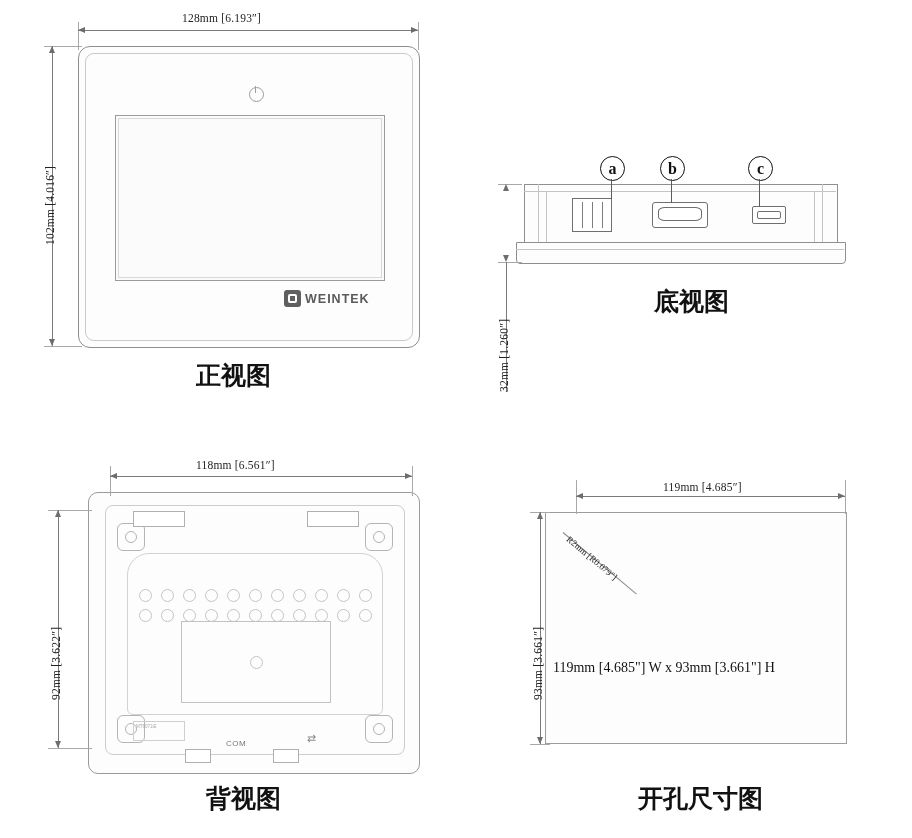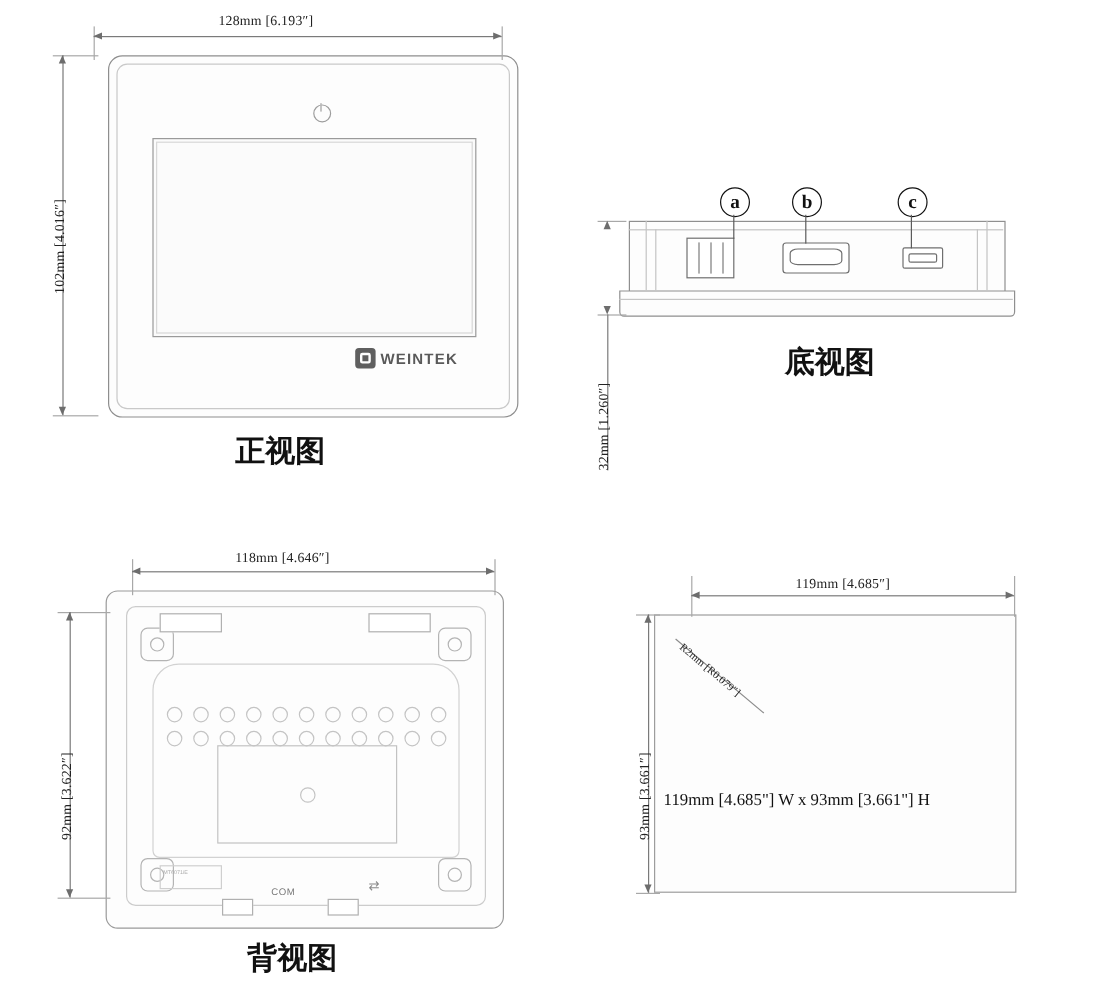--- a/index.html
+++ b/index.html
@@ -286,21 +286,21 @@
     white-space: nowrap;
     transform-origin: left top;
     transform: rotate(40deg);
   }
 </style>
 </head>
 <body>
 
 <div id="sheet">
 
-  <div class="view" style="left:90px; top:46px; width:345px; height:305px;text-align:right;">
+  <div class="view" style="left:78px; top:46px; width:345px; height:305px;text-align:right;">
     <div class="fv-outer">
       <div class="fv-inner"></div>
       <div class="fv-screen"></div>
       <div class="fv-screen2"></div>
       <div class="fv-power"></div>
       <div class="fv-logo">
         <span class="mark"></span>
         <span class="word">WEINTEK</span>
       </div>
     </div>
@@ -409,21 +409,21 @@
 
       <div class="bkv-sticker">MT6071iE</div>
     </div>
   </div>
 
   <div class="extv" style="left:110px; top:466px; height:30px;"></div>
   <div class="extv" style="left:412px; top:466px; height:30px;"></div>
   <div class="hline" style="left:110px; top:476px; width:302px;"></div>
   <div class="arrow-l" style="left:110px; top:473px;"></div>
   <div class="arrow-r" style="left:405px; top:473px;"></div>
-  <div class="dim-text" style="left:196px; top:459px;">118mm [4.646″]</div>
+  <div class="dim-text" style="left:196px; top:459px;">118mm [6.561″]</div>
 
   <div class="ext" style="left:48px; top:510px; width:44px;"></div>
   <div class="ext" style="left:48px; top:748px; width:44px;"></div>
   <div class="vline" style="left:58px; top:510px; height:238px;"></div>
   <div class="arrow-u" style="left:55px; top:510px;"></div>
   <div class="arrow-d" style="left:55px; top:741px;"></div>
   <div class="dim-text vert" style="left:50px; top:700px;">92mm [3.622″]</div>
 
   <div class="caption" style="left:206px; top:782px;">背视图</div>
 
@@ -441,14 +441,15 @@
   <div class="arrow-r" style="left:838px; top:493px;"></div>
   <div class="dim-text" style="left:663px; top:481px;">119mm [4.685″]</div>
 
   <div class="ext" style="left:530px; top:512px; width:20px;"></div>
   <div class="ext" style="left:530px; top:744px; width:20px;"></div>
   <div class="vline" style="left:540px; top:512px; height:232px;"></div>
   <div class="arrow-u" style="left:537px; top:512px;"></div>
   <div class="arrow-d" style="left:537px; top:737px;"></div>
   <div class="dim-text vert" style="left:532px; top:700px;">93mm [3.661″]</div>
 
+  <div class="caption" style="left:638px; top:782px;">开孔尺寸图</div>
 
 </div>
 
 </body></html>

